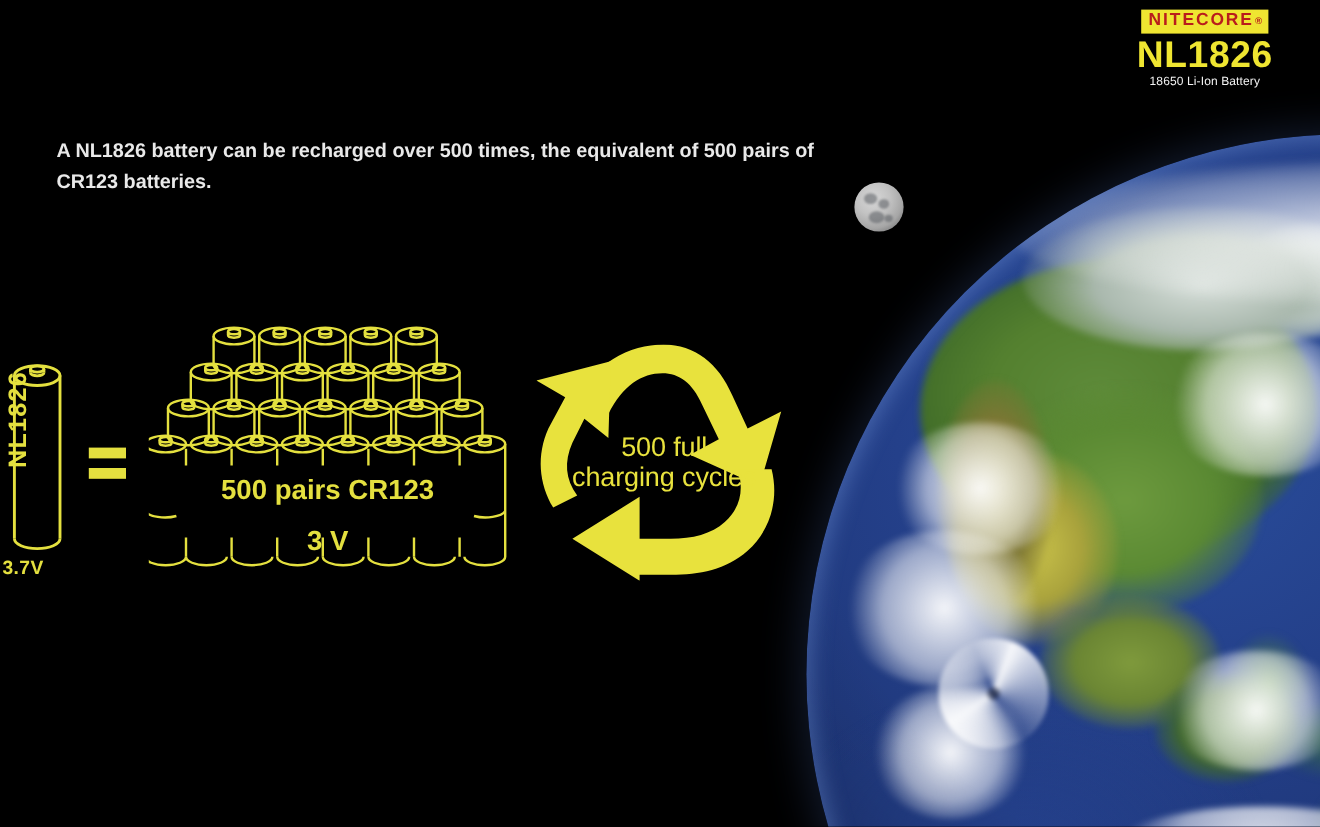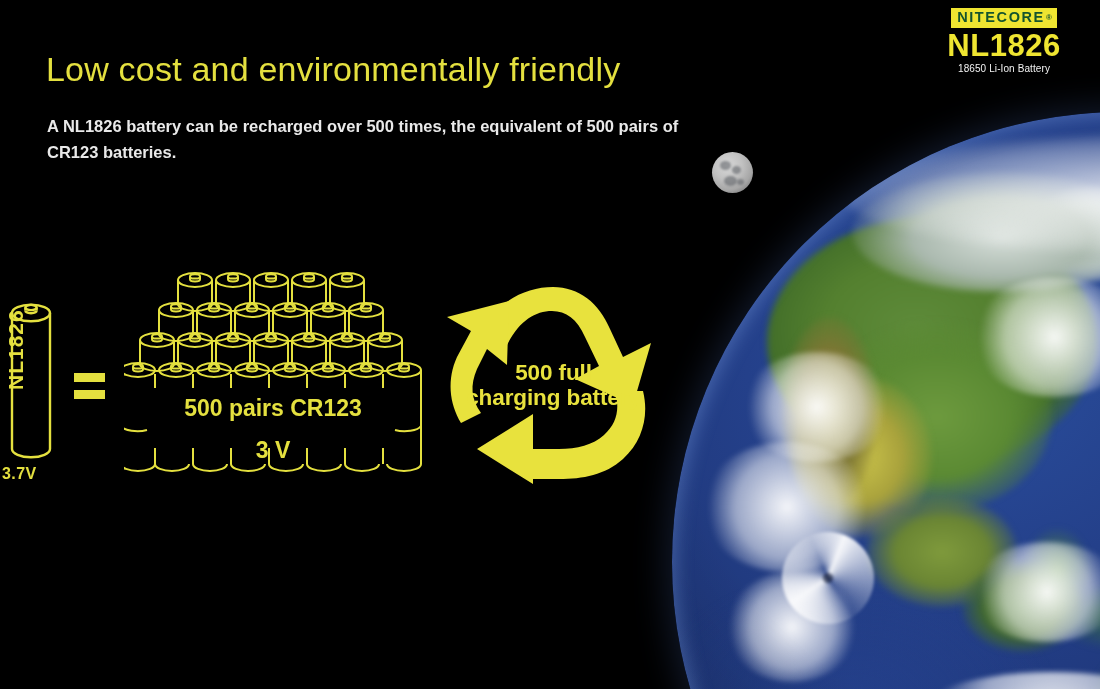--- a/index.html
+++ b/index.html
@@ -114,21 +114,21 @@
     position: absolute;
     right: 26px; top: 8px;
     width: 140px;
     text-align: center;
   }
   .logo-badge {
     display: inline-flex;
     align-items: center;
     justify-content: center;
     background: #efe531;
-    color: #14532d;
+    color: #b91c1c;
     font-weight: bold;
     font-size: 14.5px;
     letter-spacing: 1.6px;
     padding: 1px 5px 2px 6px;
     line-height: 1.18;
     position: relative;
   }
   .logo-badge .reg {
     font-size: 8px;
     vertical-align: super;
@@ -187,21 +187,21 @@
 
   
   .recycle { position: absolute; left: 447px; top: 287px; }
   .recycle-text {
     position: absolute;
     left: 0; top: 73px;
     width: 213px;
     text-align: center;
     color: #e8e23d;
     font-size: 22.5px;
-    font-weight: bold;
+    font-weight: normal;
     line-height: 25px;
     letter-spacing: -0.1px;
   }
 
   
   .footer-note {
     position: absolute;
     left: 606px; top: 650px;
     font-size: 11px;
     color: rgba(225,225,225,0.55);
@@ -255,21 +255,20 @@
     <div class="earth-limb"></div>
   </div>
 
   <div class="moon">
     <div class="crater" style="left:8px;  top:9px;  width:11px; height:9px;"></div>
     <div class="crater" style="left:20px; top:14px; width:9px;  height:8px;"></div>
     <div class="crater" style="left:12px; top:24px; width:13px; height:10px;"></div>
     <div class="crater" style="left:25px; top:27px; width:7px;  height:6px;"></div>
   </div>
 
-  <div class="headline">Low cost and environmentally friendly</div>
   <div class="subtext">A NL1826 battery can be recharged over 500 times, the equivalent of 500 pairs of CR123 batteries.</div>
 
   <div class="logo-block">
     <div class="logo-badge">
       <span>NITECORE</span>
       <span class="reg">®</span>
     </div>
     <div class="model">NL1826</div>
     <div class="model-sub">18650 Li-Ion Battery</div>
   </div>
@@ -521,18 +520,18 @@
           L 62 14
           L 60 78
           L 40 62
           L 30 82
           C 23 98, 24 112, 34 126
           Z"></path>
       </g>
     </svg>
     <div class="recycle-text">
       <div>500 full</div>
-      <div>charging battery</div>
+      <div>charging cycles</div>
     </div>
   </div>
 
 
 </div>
 
 </body></html>

